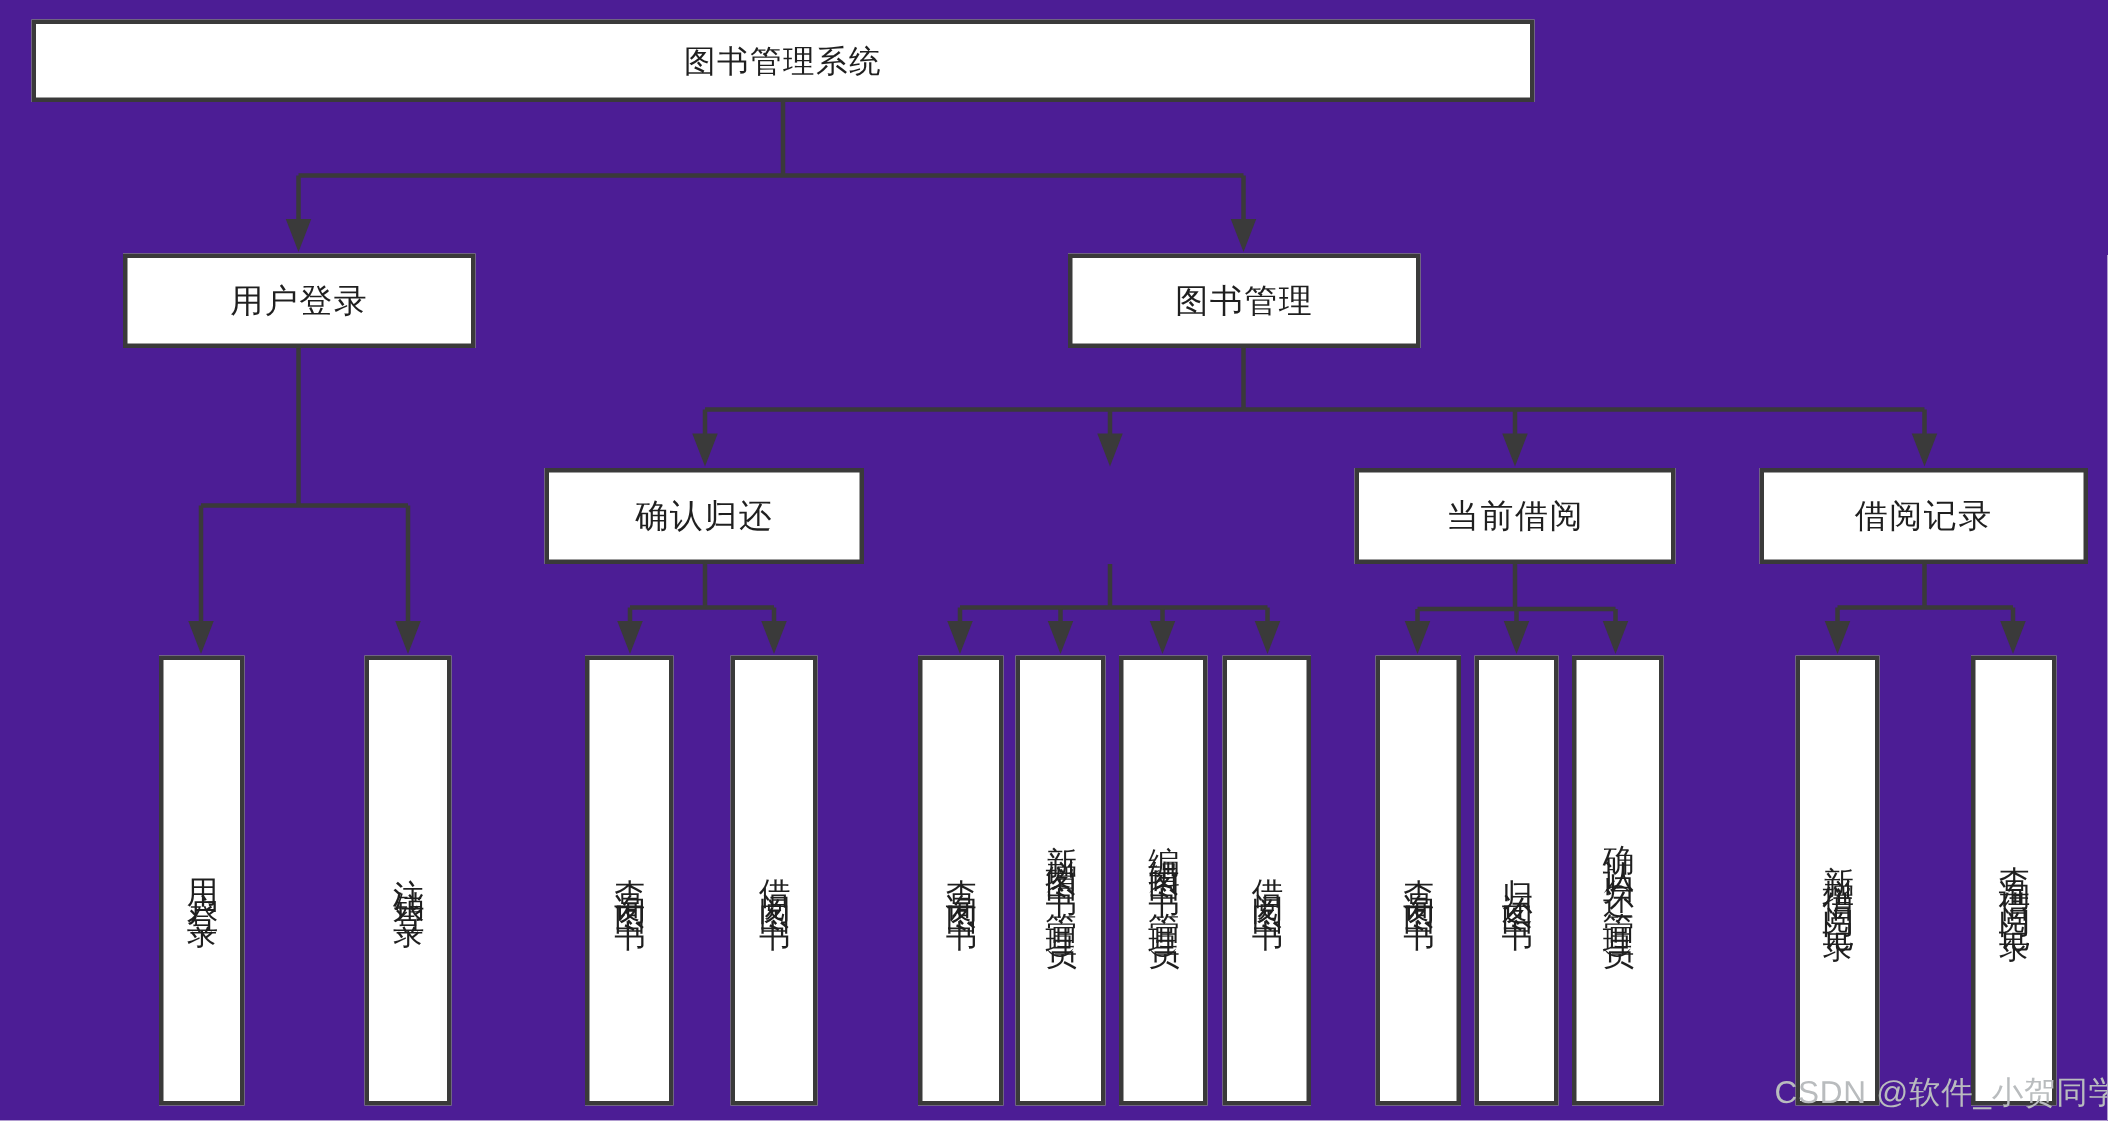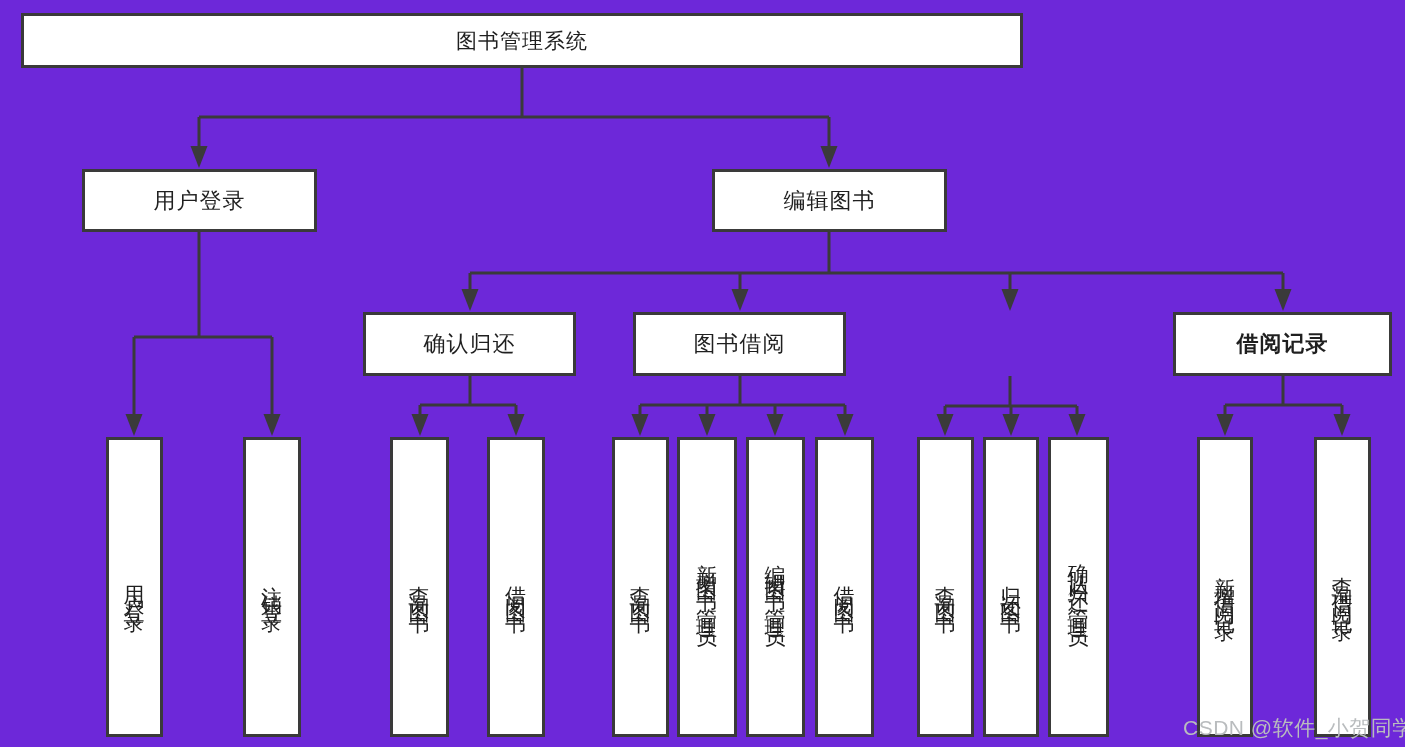--- a/index.html
+++ b/index.html
@@ -1,19 +1,19 @@
 <!DOCTYPE html>
 <html lang="zh"><head>
 <meta charset="utf-8">
 <style>
   html,body{margin:0;padding:0;background:#ffffff;}
   .stage{
     position:relative;
     width:1405px;height:747px;
-    background:#6d28d9;
+    background:#4c1d95;
     font-family:"Liberation Sans","DejaVu Sans",sans-serif;
     overflow:hidden;
   }
   .connectors{position:absolute;left:0;top:0;pointer-events:none;}
   .box,.vbox{
     position:absolute;box-sizing:border-box;
     border:3px solid #3a3a3a;background:#ffffff;
     display:flex;align-items:center;justify-content:center;
     color:#1f1f1f;
   }
@@ -35,21 +35,21 @@
     white-space:nowrap;
     z-index:5;
   }
   
   .n-root{left:21px;top:13px;width:1002px;height:55px;}
   .n-login{left:82px;top:169px;width:235px;height:63px;}
   .n-mgmt{left:712px;top:169px;width:235px;height:63px;}
   .n-rec{left:363px;top:312px;width:213px;height:64px;}
   .n-borrow{left:633px;top:312px;width:213px;height:64px;}
   .n-current{left:903px;top:312px;width:214px;height:64px;}
-  .n-records{left:1173px;top:312px;width:219px;height:64px;font-weight:bold;}
+  .n-records{left:1173px;top:312px;width:219px;height:64px;}
   .n-a1{left:106px;top:437px;width:57px;height:300px;}
   .n-a2{left:243px;top:437px;width:58px;height:300px;}
   .n-b1{left:390px;top:437px;width:59px;height:300px;}
   .n-b2{left:487px;top:437px;width:58px;height:300px;}
   .n-c1{left:612px;top:437px;width:57px;height:300px;}
   .n-c2{left:677px;top:437px;width:60px;height:300px;}
   .n-c3{left:746px;top:437px;width:59px;height:300px;}
   .n-c4{left:815px;top:437px;width:59px;height:300px;}
   .n-d1{left:917px;top:437px;width:57px;height:300px;}
   .n-d2{left:983px;top:437px;width:56px;height:300px;}
@@ -98,24 +98,24 @@
       <polygon points="1002.5,414 1019.5,414 1011,436"></polygon>
       <polygon points="1068.5,414 1085.5,414 1077,436"></polygon>
       <polygon points="1216.5,414 1233.5,414 1225,436"></polygon>
       <polygon points="1333.5,414 1350.5,414 1342,436"></polygon>
     </g>
   </svg>
 
   <div class="box root n-root">图书管理系统</div>
 
   <div class="box n-login">用户登录</div>
-  <div class="box n-mgmt">编辑图书</div>
+  <div class="box n-mgmt">图书管理</div>
 
   <div class="box n-rec">确认归还</div>
-  <div class="box n-borrow">图书借阅</div>
+  <div class="box n-current">当前借阅</div>
   <div class="box n-records">借阅记录</div>
 
   <div class="vbox n-a1">
     <span>用户登录</span>
   </div>
   <div class="vbox n-a2">
     <span>注销登录</span>
   </div>
 
   <div class="vbox n-b1">

